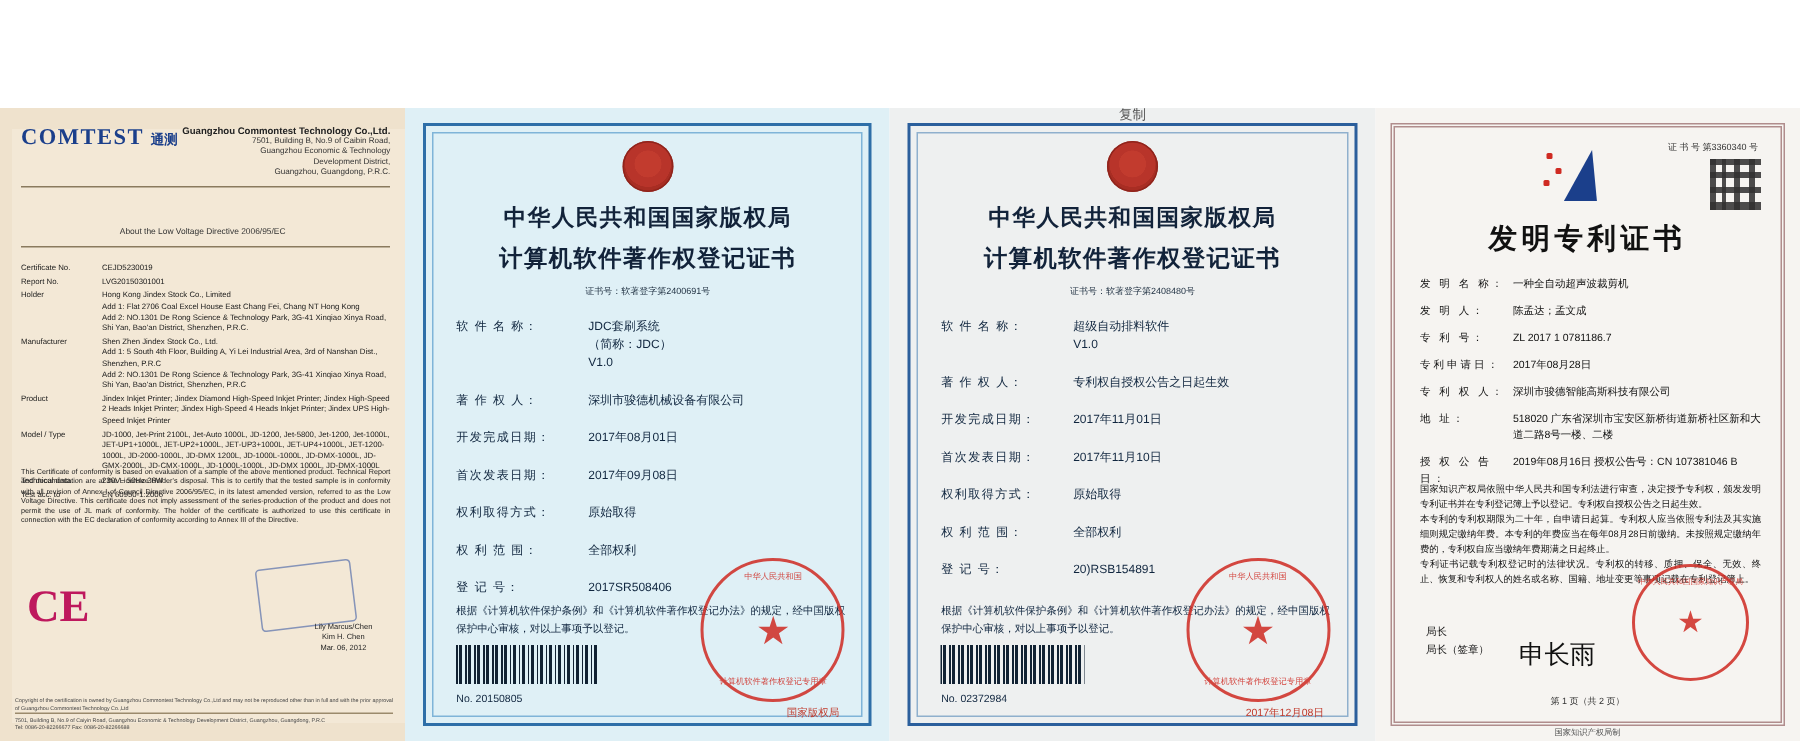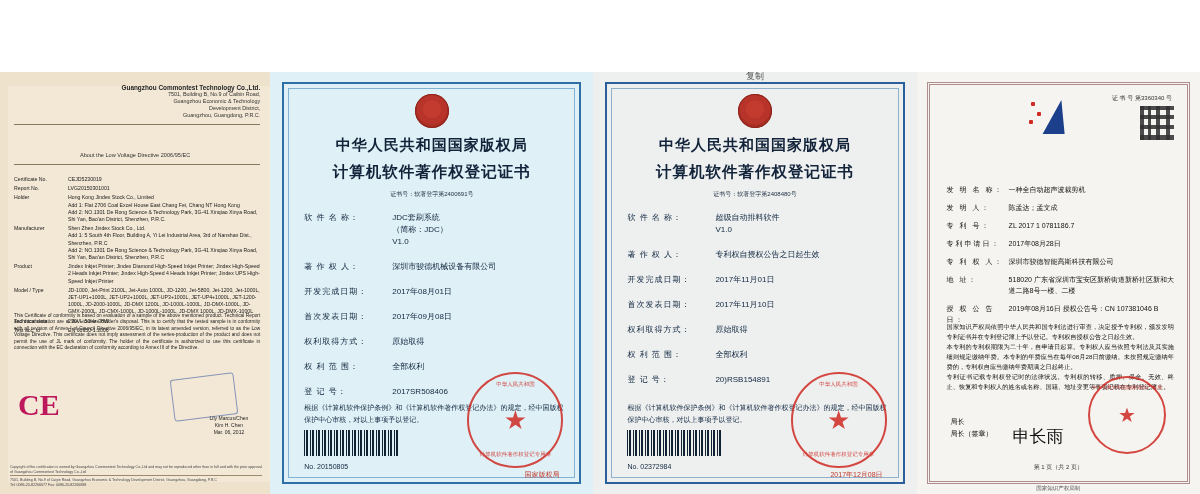--- a/index.html
+++ b/index.html
@@ -127,20 +127,26 @@
 <body>
 
 <div class="page">
 
 
   <div class="strip">
 
     <div class="cert c1">
       <div class="paper"></div>
 
+      <div class="head">
+        <div class="logo">
+          <span>COMTEST</span>
+          <span class="cn">通测</span>
+        </div>
+      </div>
 
       <div class="corp">
         <div class="nm">Guangzhou Commontest Technology Co.,Ltd.</div>
         <div class="ad" style="white-space:pre-line;">7501, Building B, No.9 of Caibin Road,
 Guangzhou Economic &amp; Technology
 Development District,
 Guangzhou, Guangdong, P.R.C.</div>
       </div>
 
       <div class="rule" style="top:52px;"></div>
@@ -316,20 +322,21 @@
       <div class="certno">证 书 号 第3360340 号</div>
       <div class="qr"></div>
 
       <div class="logo">
         <span class="swoosh"></span>
         <span class="dot" style="left:2px;top:4px;"></span>
         <span class="dot" style="left:8px;top:14px;"></span>
         <span class="dot" style="left:0px;top:22px;"></span>
       </div>
 
+      <h2>发明专利证书</h2>
 
       <div class="fields">
         <div class="f">
             <div class="k">发 明 名 称：</div>
             <div class="v">一种全自动超声波裁剪机</div>
           </div>
         <div class="f">
             <div class="k">发 明 人：</div>
             <div class="v">陈孟达；孟文成</div>
           </div>

